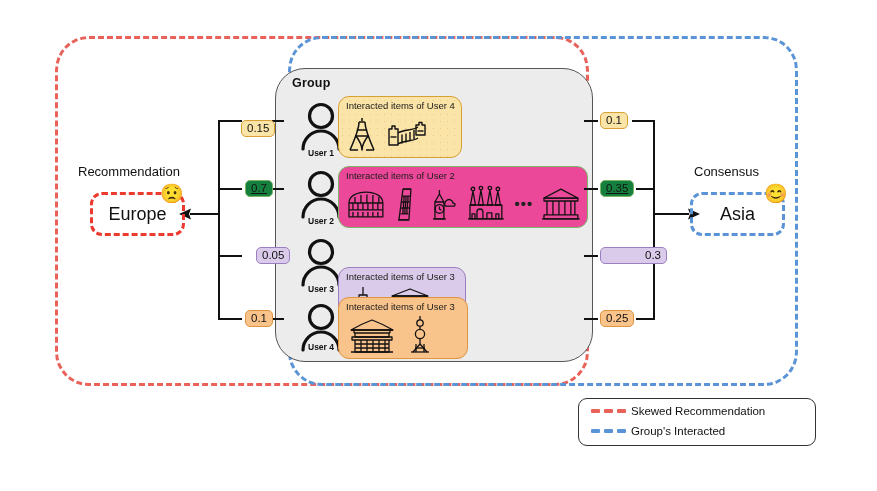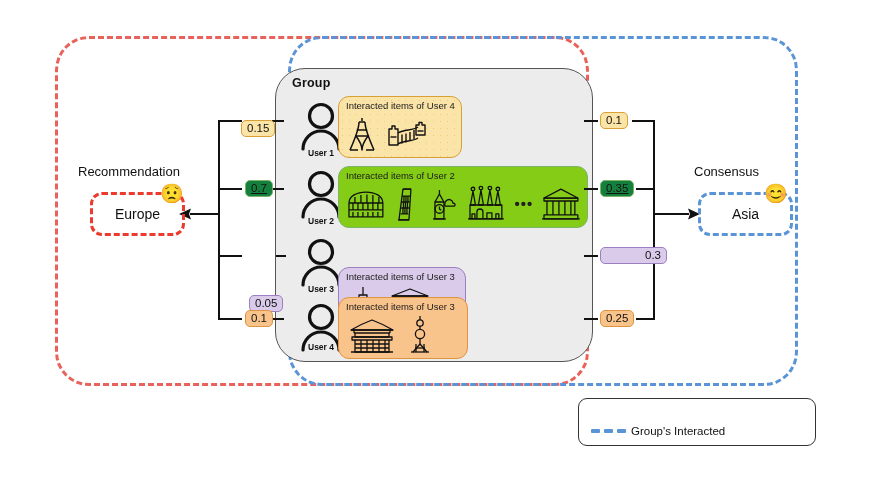--- a/index.html
+++ b/index.html
@@ -23,43 +23,43 @@
   .itembox{position:absolute;border-radius:11px;box-sizing:border-box;}
   .itembox .caption{position:absolute;left:7px;top:3px;font-size:9.5px;color:#1a1a1a;white-space:nowrap;}
   .itembox .icons{position:absolute;left:6px;right:6px;top:17px;bottom:4px;display:flex;align-items:center;gap:6px;}
   .itembox .icons svg{display:block;}
   .dots{font-size:15px;font-weight:bold;color:#222;letter-spacing:1px;line-height:1;padding:0 2px;}
 
   .box-y{background:#fbe4a8;border:1.4px solid #d9a036;}
   .box-y .tex{position:absolute;inset:0;border-radius:11px;
     background-image:radial-gradient(#e9c272 0.9px, transparent 1px);
     background-size:7px 7px;opacity:.75;}
-  .box-g{background:#84cc16;border:1.4px solid #7cb46a;}
+  .box-g{background:#ec4899;border:1.4px solid #7cb46a;}
   .box-p{background:#d9cbe9;border:1.4px solid #9b7fc0;margin-top:35px;}
   .box-o{background:#f9c38c;border:1.4px solid #df9440;}
 
   
   .badge{position:absolute;height:17px;min-width:28px;box-sizing:border-box;border-radius:5px;
          display:flex;align-items:center;justify-content:center;font-size:11.5px;color:#111;
          padding:0 5px;line-height:1;}
   .bd-y{background:#fbe4a8;border:1.4px solid #d9a036;}
   .bd-g{background:#15803d;border:1.4px solid #7cb46a;text-decoration:underline;}
   .bd-p{background:#d9cbe9;border:1.4px solid #9b7fc0;}
   .bd-o{background:#f9c38c;border:1.4px solid #df9440;}
 
   
   .wire{position:absolute;background:#111;}
   .wv{width:1.6px;}
   .wh{height:1.6px;}
 
   
   .term{position:absolute;border-style:dashed;border-width:3px;border-radius:12px;
-        display:flex;align-items:center;justify-content:center;font-size:14px;color:#111;box-sizing:border-box;}
+        display:flex;align-items:center;justify-content:center;font-size:18px;color:#111;box-sizing:border-box;}
   .term-red{border-color:#ec3a2e;}
-  .term-blue{border-color:#5b94d6;margin-left:8px;}
+  .term-blue{border-color:#5b94d6;}
   .termcap{position:absolute;font-size:13px;color:#111;white-space:nowrap;}
 
   
   #legend{position:absolute;border:1.4px solid #333;border-radius:9px;background:#fff;box-sizing:border-box;}
   .leg-row{position:absolute;display:flex;align-items:center;gap:5px;}
   .leg-dash{display:flex;gap:4px;}
   .leg-dash i{display:block;width:9px;height:3.4px;border-radius:1px;}
   .leg-txt{font-size:11.5px;color:#111;white-space:nowrap;}
 
   .emoji{position:absolute;font-size:19px;line-height:1;}
@@ -271,21 +271,21 @@
   <div class="wire wh" style="left:268px;top:318px;width:16px;"></div>
 
   <div class="wire wh" style="left:190px;top:213px;width:30px;"></div>
   <div class="wire wv" style="left:218px;top:213px;height:2px;"></div>
   <svg class="abs" style="left:178px;top:206px;" width="16" height="16" viewBox="0 0 16 16">
     <path d="M1 8 L13 2.5 L11 8 L13 13.5 z" fill="#111"></path>
   </svg>
 
   <div class="badge bd-y" style="left:241px;top:112px;margin-top:8px;">0.15</div>
   <div class="badge bd-g" style="left:245px;top:180px;">0.7</div>
-  <div class="badge bd-p" style="left:249px;top:247px;margin-top:48px;">0.05</div>
+  <div class="badge bd-p" style="left:256px;top:247px;">0.05</div>
   <div class="badge bd-o" style="left:245px;top:310px;">0.1</div>
 
   <div class="wire wh" style="left:584px;top:120px;width:14px;"></div>
   <div class="wire wh" style="left:584px;top:188px;width:14px;"></div>
   <div class="wire wh" style="left:584px;top:255px;width:14px;"></div>
   <div class="wire wh" style="left:584px;top:318px;width:14px;"></div>
 
   <div class="wire wh" style="left:632px;top:120px;width:22px;"></div>
   <div class="wire wh" style="left:636px;top:188px;width:18px;"></div>
   <div class="wire wh" style="left:632px;top:255px;width:22px;"></div>
@@ -304,20 +304,28 @@
 
   <div class="termcap" style="left:78px;top:164px;">Recommendation</div>
   <div class="term term-red" style="left:90px;top:192px;width:95px;height:44px;">Europe</div>
   <div class="emoji" style="left:160px;top:184px;">😟</div>
 
   <div class="termcap" style="left:694px;top:164px;">Consensus</div>
   <div class="term term-blue" style="left:690px;top:192px;width:95px;height:44px;">Asia</div>
   <div class="emoji" style="left:764px;top:184px;">😊</div>
 
   <div id="legend" style="left:578px;top:398px;width:238px;height:48px;">
+    <div class="leg-row" style="left:12px;top:6px;">
+      <span class="leg-dash">
+        <i style="background:#e8625a"></i>
+          <i style="background:#e8625a"></i>
+          <i style="background:#e8625a"></i>
+      </span>
+      <span class="leg-txt">Skewed Recommendation</span>
+    </div>
     <div class="leg-row" style="left:12px;top:26px;">
       <span class="leg-dash">
         <i style="background:#5b94d6"></i>
           <i style="background:#5b94d6"></i>
           <i style="background:#5b94d6"></i>
       </span>
       <span class="leg-txt">Group's Interacted</span>
     </div>
   </div>
 

